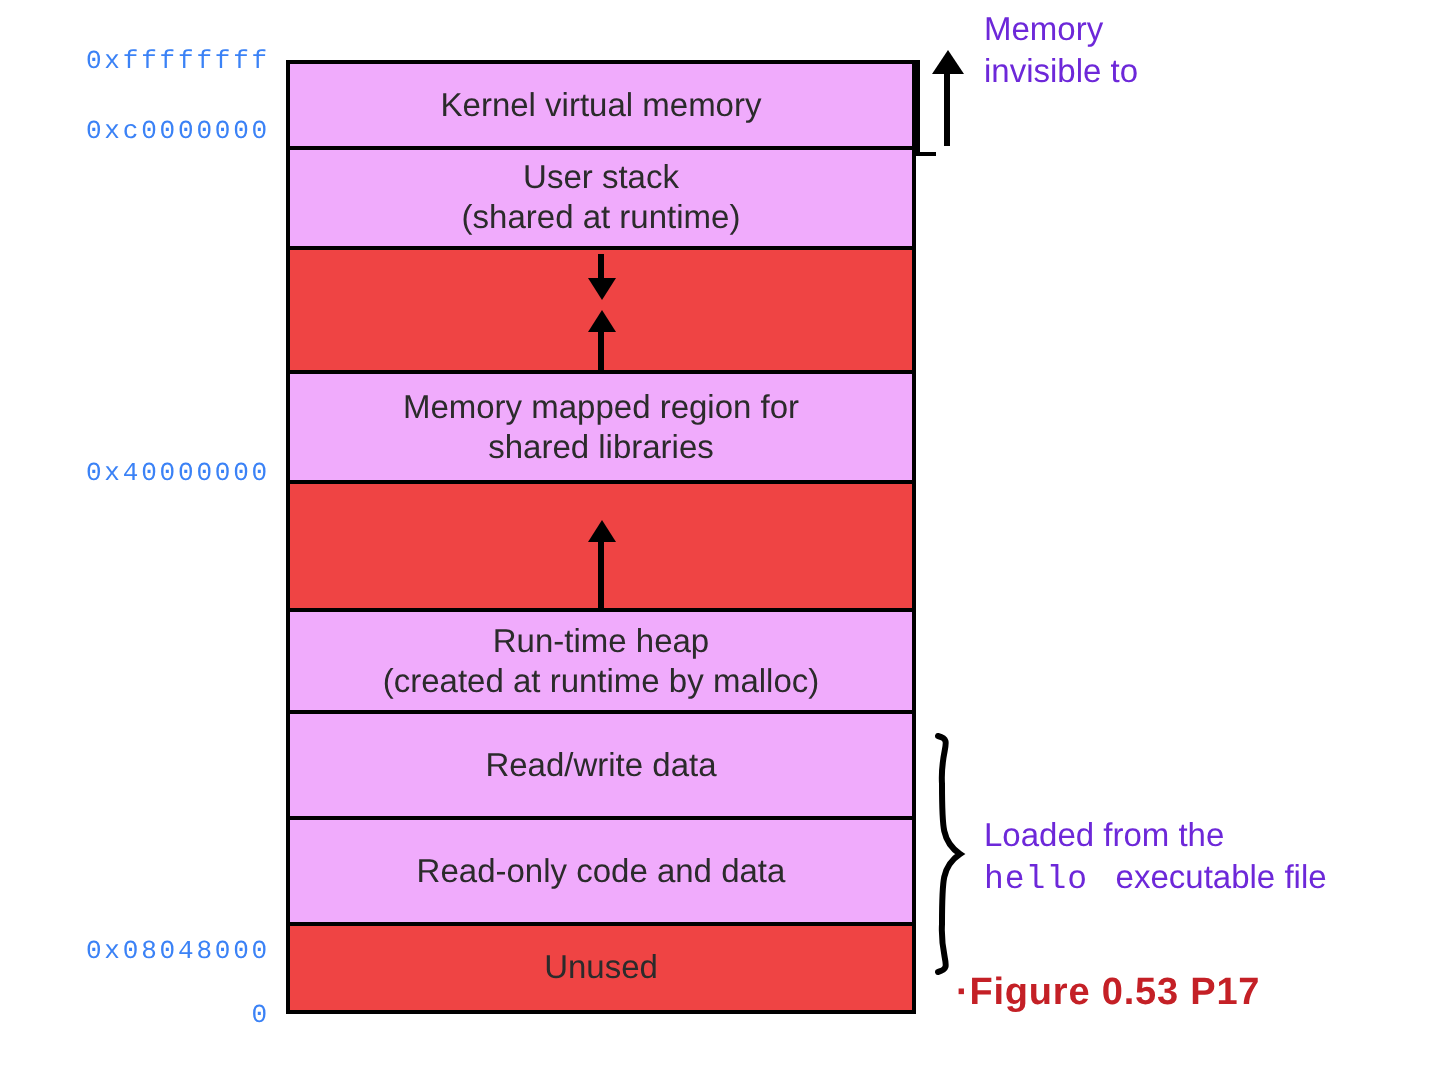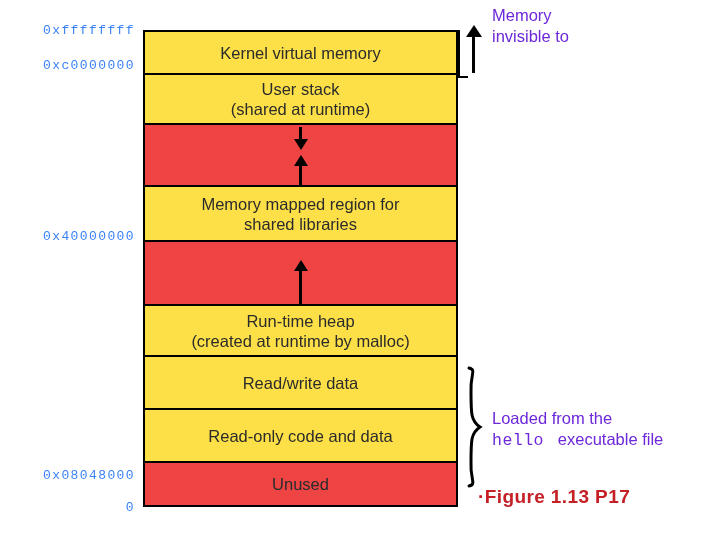--- a/index.html
+++ b/index.html
@@ -39,21 +39,21 @@
     left: 143px;
     top: 30px;
     width: 315px;
     border: 2px solid #000000;
     box-sizing: border-box;
   }
   .seg {
     position: relative;
     box-sizing: border-box;
     border-bottom: 2px solid #000000;
-    background: #fde047;
+    background: #f0abfc;
     display: flex;
     flex-direction: column;
     align-items: center;
     justify-content: center;
     text-align: center;
     color: #2b2b2b;
     font-size: 16.5px;
     line-height: 20px;
   }
   .seg:last-child { border-bottom: none; }
@@ -264,15 +264,15 @@
   </svg>
   <div class="note" id="note-loaded">
     <div>Loaded from the</div>
     <div>
       <span class="mono">hello</span>
       <span>&nbsp;</span>
       <span>executable file</span>
     </div>
   </div>
 
-  <div id="figure-caption">·Figure 1.13  P17</div>
+  <div id="figure-caption">·Figure 0.53  P17</div>
 
 </div>
 
 </body></html>

